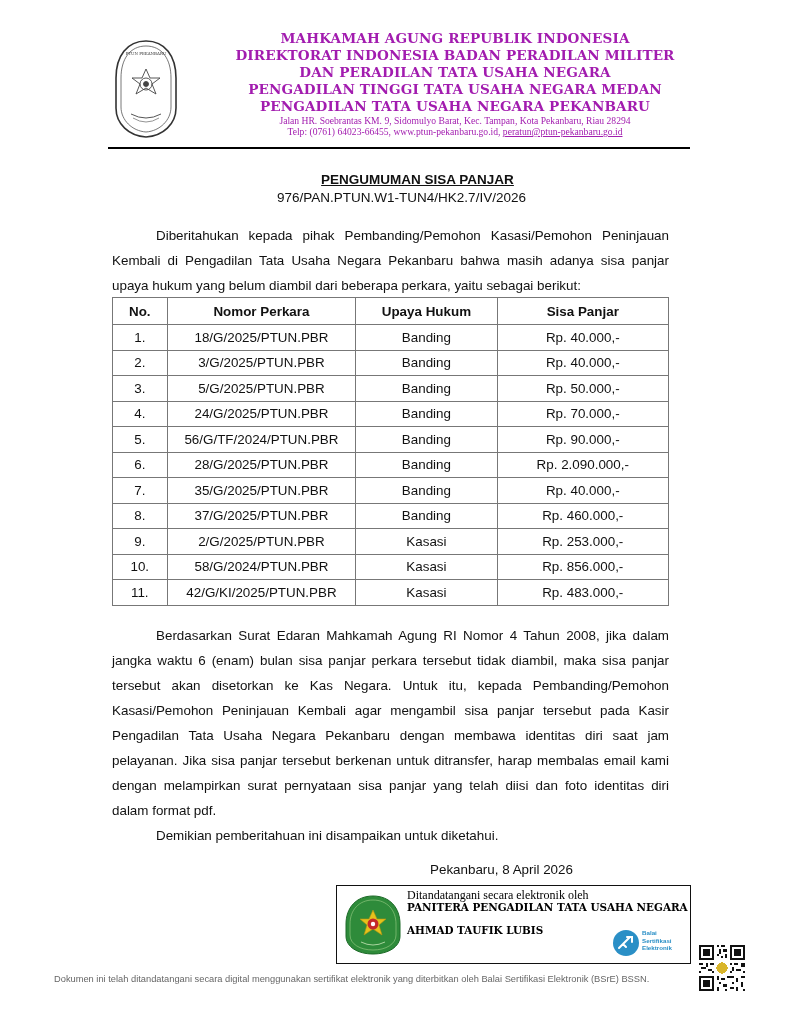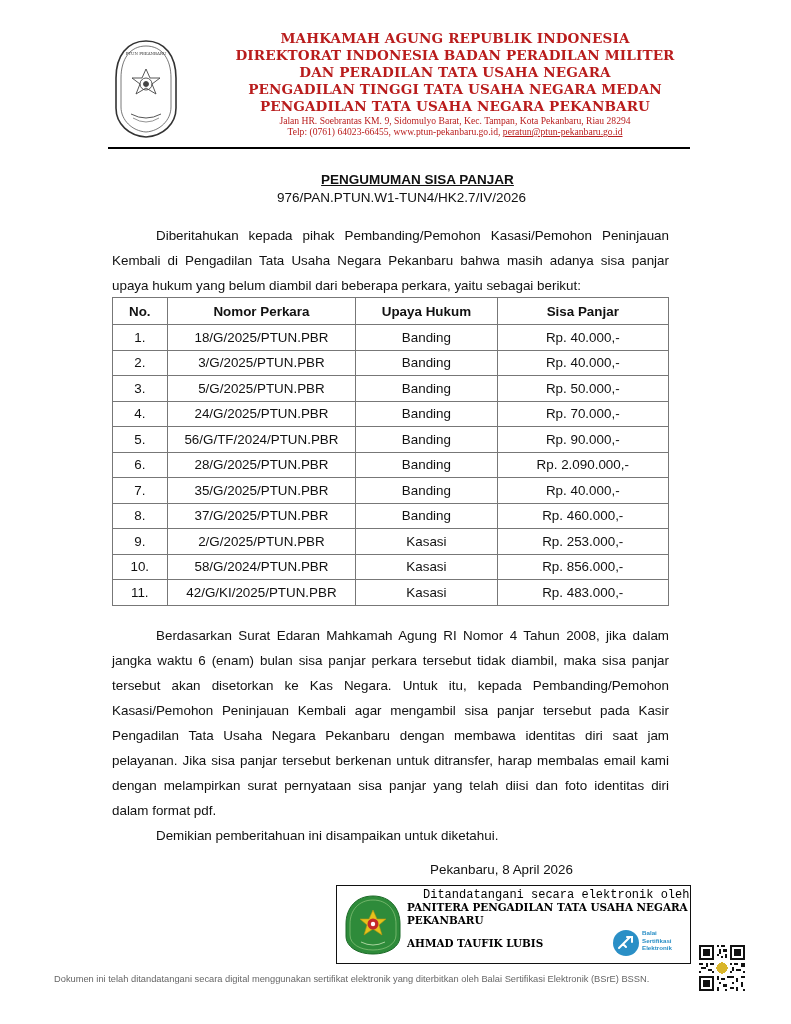--- a/index.html
+++ b/index.html
@@ -2,21 +2,21 @@
 <html><head>
 <meta charset="utf-8">
 <style>
   * { box-sizing: border-box; margin: 0; padding: 0; }
   html, body { width: 791px; height: 1024px; background: #ffffff; overflow: hidden; }
   body { position: relative; font-family: "Liberation Sans", sans-serif; color: #111; }
 
   .letterhead { position: absolute; left: 108px; top: 28px; width: 582px; height: 118px; }
   .logo { position: absolute; left: 5px; top: 10px; width: 66px; height: 102px; }
   .kop { position: absolute; left: 112px; top: 2px; width: 470px; text-align: center;
-         font-family: "DejaVu Serif", serif; font-weight: bold; color: #b91c1c; }
+         font-family: "DejaVu Serif", serif; font-weight: bold; color: #a21caf; }
   .kop .l { font-size: 13.6px; line-height: 17px; white-space: nowrap; letter-spacing: 0.1px; }
   .kop .addr { font-family: "Liberation Serif", serif; font-weight: normal; font-size: 9.6px; line-height: 11px; white-space: nowrap; }
   .kop .addr u { text-decoration: underline; }
   .hr { position: absolute; left: 108px; top: 147px; width: 582px; height: 2px; background: #000; }
 
   .title { position: absolute; left: 0; width: 791px; top: 172px; text-align: center;
            font-size: 13.5px; font-weight: bold; text-decoration: underline; padding-left: 44px; }
   .nomor { position: absolute; left: 6px; width: 791px; top: 190px; text-align: center; font-size: 13.5px; }
 
   .para { position: absolute; left: 112px; width: 557px; font-size: 13.4px; line-height: 25px; text-align: justify; }
@@ -27,21 +27,21 @@
 
   table.perkara { position: absolute; left: 112px; top: 297px; width: 557px; border-collapse: collapse; font-size: 13.4px; }
   table.perkara th, table.perkara td { border: 1px solid #777; height: 25.5px; text-align: center; padding: 0 16px; font-weight: normal; }
   table.perkara th { font-weight: bold; height: 27px; }
   .c1 { width: 36px; } .c2 { width: 189px; } .c3 { width: 150px; } .c4 { width: 182px; }
 
   .date { position: absolute; left: 430px; top: 862px; font-size: 13.4px; }
   .sigbox { position: absolute; left: 336px; top: 885px; width: 355px; height: 79px; border: 1.5px solid #111; }
   .sig-logo { position: absolute; left: 6px; top: 8px; width: 60px; height: 62px; }
   .sig-text { position: absolute; left: 70px; top: 3px; font-family: "DejaVu Serif", serif; color: #000; }
-  .sig-text .s1 { font-size: 10.6px; line-height: 12px; font-weight: normal; font-family: Liberation Mono, monospace; font-size: 12px; margin-left: 16px; }
+  .sig-text .s1 { font-size: 10.6px; line-height: 12px; font-weight: normal; font-family: Liberation Serif, serif; font-size: 12px; }
   .sig-text .s2 { font-size: 10.4px; line-height: 13px; font-weight: bold; }
   .sig-text .s3 { font-size: 10.4px; line-height: 13px; font-weight: bold; margin-top: 10px; }
   .bsre { position: absolute; right: 6px; bottom: 6px; width: 72px; height: 28px; }
   .bsre-text { position: absolute; left: 30px; top: 0; font-size: 6.2px; line-height: 7.6px; color: #2a8fc6; font-weight: bold; }
 
   .footer { position: absolute; left: 10px; top: 974px; font-size: 9.3px; color: #666; white-space: nowrap; margin-left: 44px; }
   .qr { position: absolute; left: 699px; top: 945px; width: 46px; height: 46px; }
 </style>
 </head>
 <body>
@@ -166,21 +166,20 @@
     <g transform="translate(30,30)">
       <path d="M0 -14 L4 -5 L13 -5 L6 1 L9 11 L0 5 L-9 11 L-6 1 L-13 -5 L-4 -5 Z" fill="#e5c21c" stroke="#b5940e" stroke-width="0.6"></path>
       <circle r="5.5" fill="#c42a2a"></circle>
       <circle r="2.2" fill="#fff"></circle>
     </g>
     <path d="M18 48 Q30 54 42 48" fill="none" stroke="#c9e6b8" stroke-width="0.8"></path>
   </svg>
   <div class="sig-text">
     <div class="s1">Ditandatangani secara elektronik oleh</div>
     <div class="s2">PANITERA PENGADILAN TATA USAHA NEGARA</div>
-    <div class="s2">PEKANBARU</div>
     <div class="s3">AHMAD TAUFIK LUBIS</div>
   </div>
   <div class="bsre">
     <svg width="28" height="28" viewBox="0 0 28 28" style="position:absolute;left:0;top:0;">
       <circle cx="14" cy="14" r="13" fill="#2a8fc6"></circle>
       <path d="M7 19 L18 8 M15 8 L20 8 L20 13 M11 15 L14 18" stroke="#fff" stroke-width="2" fill="none" stroke-linecap="round"></path>
     </svg>
     <div class="bsre-text">
       <div>Balai</div>
       <div>Sertifikasi</div>

